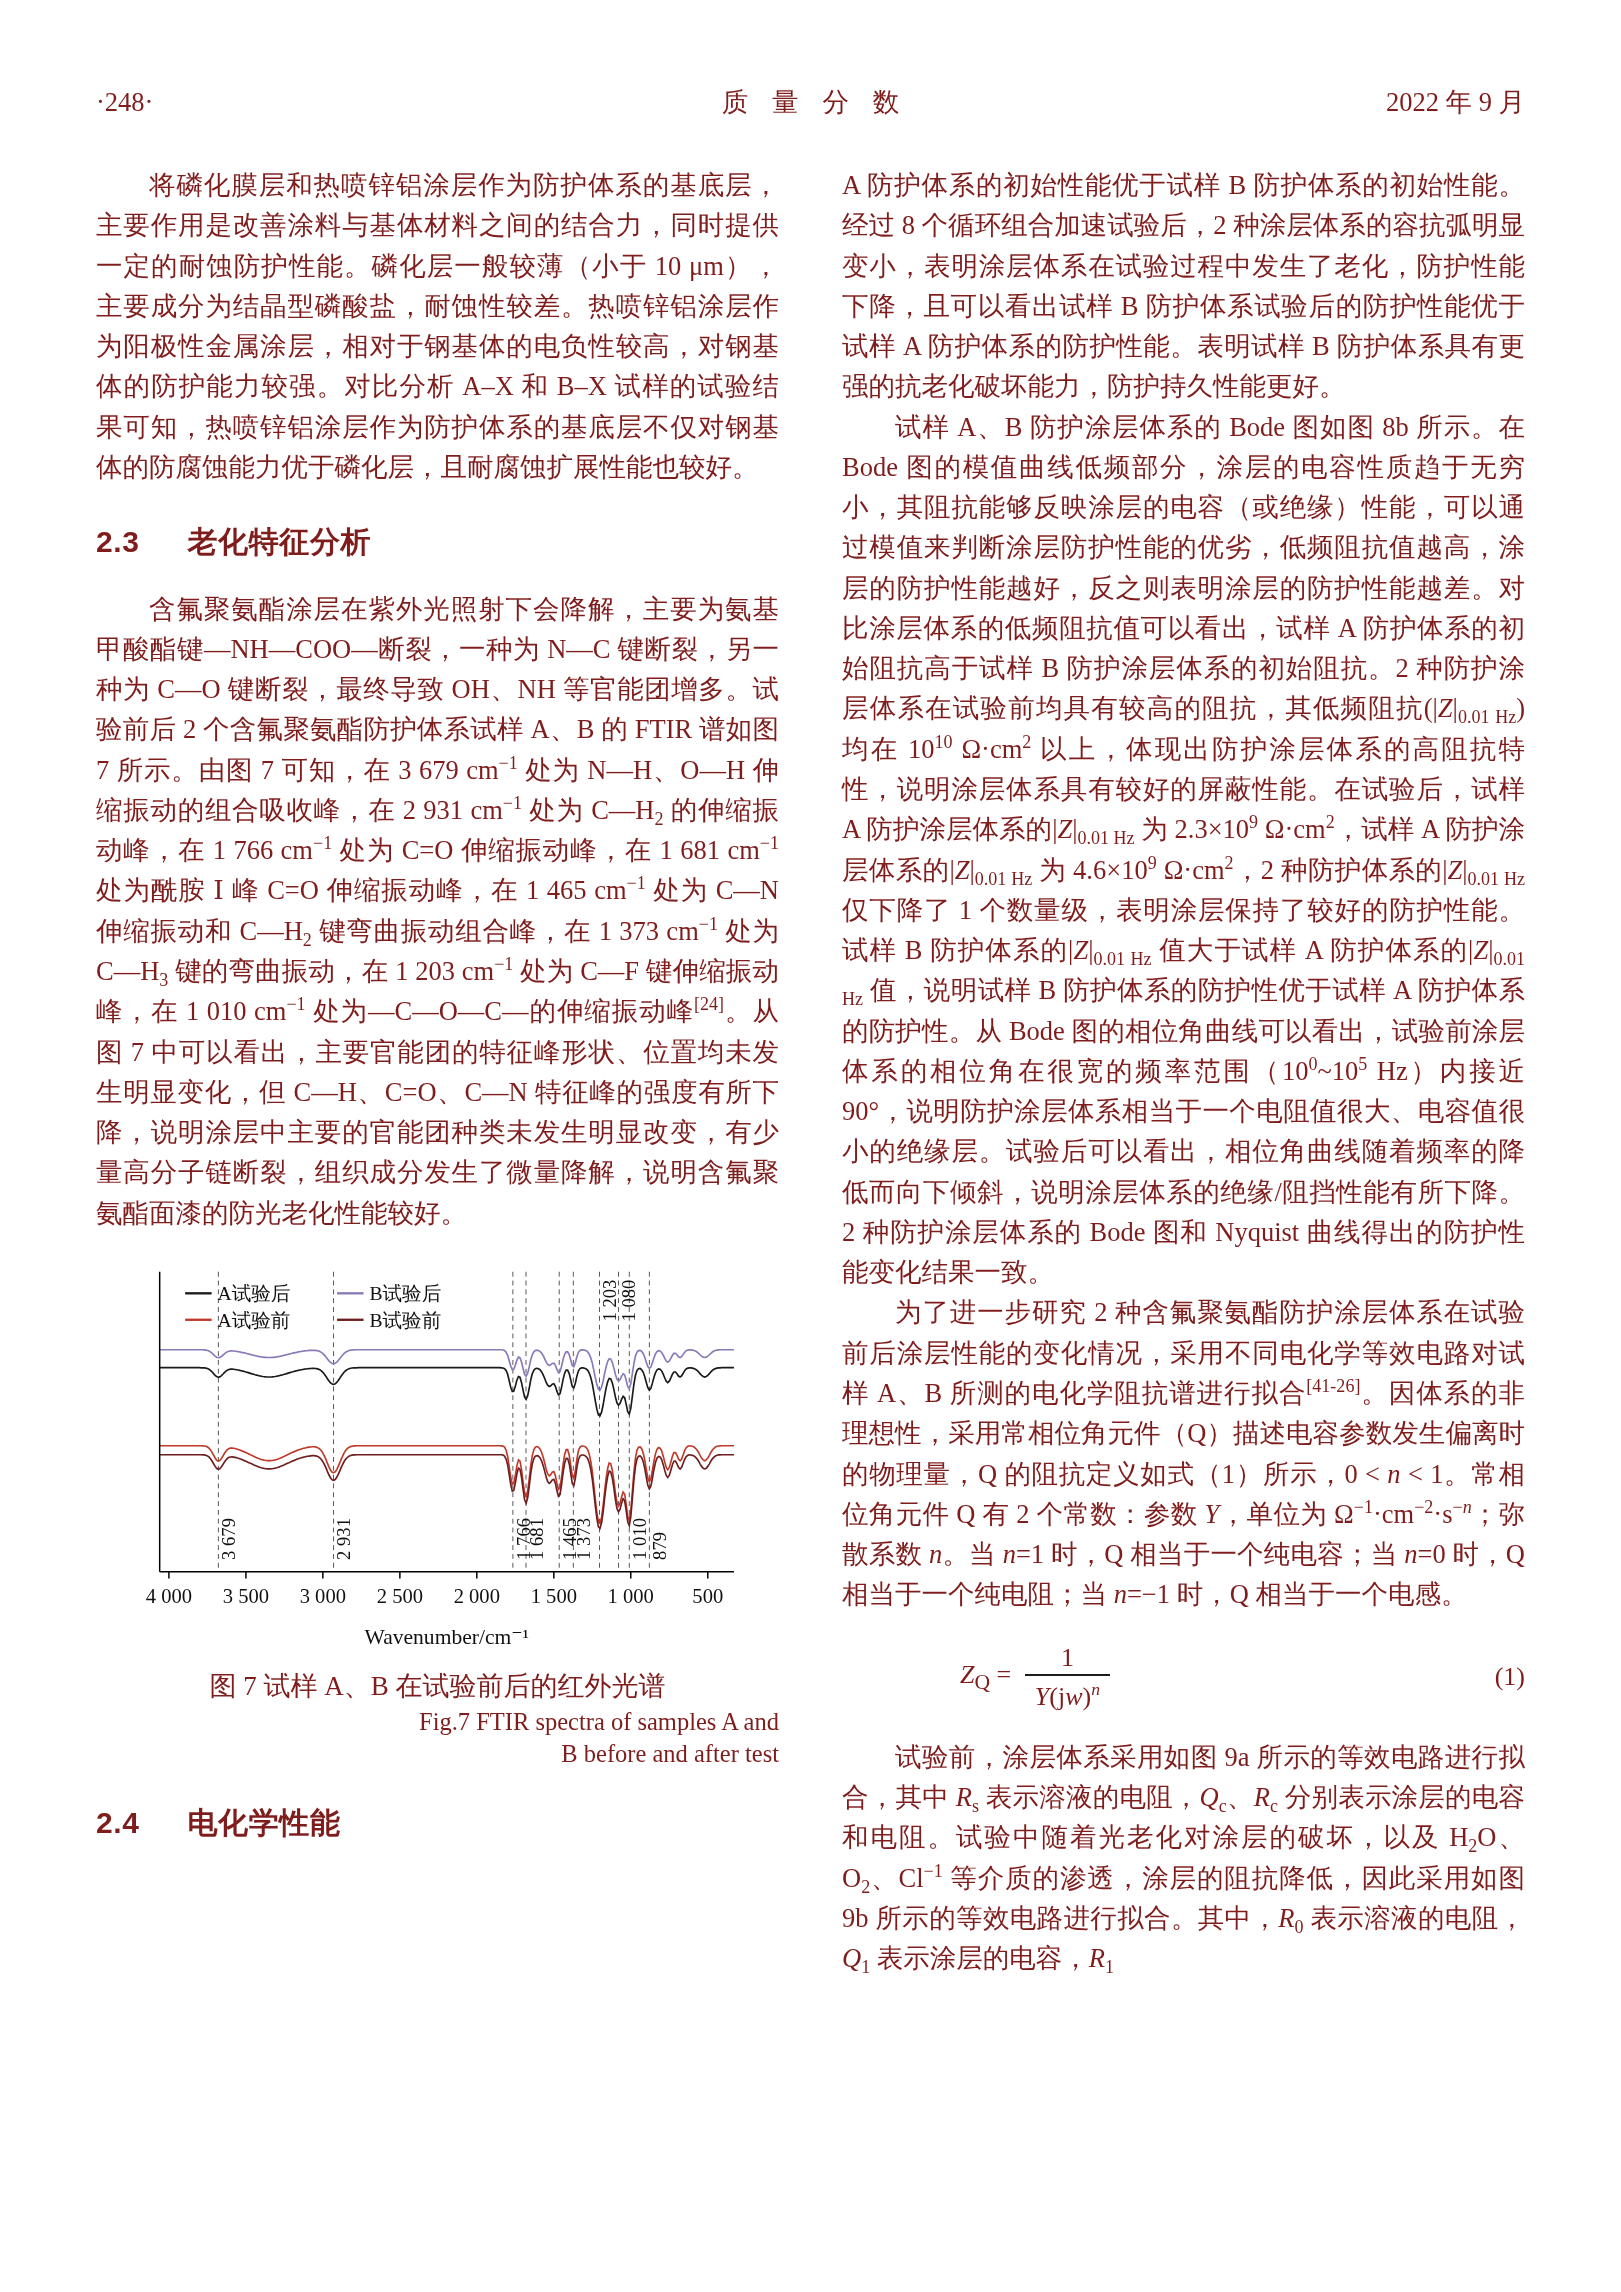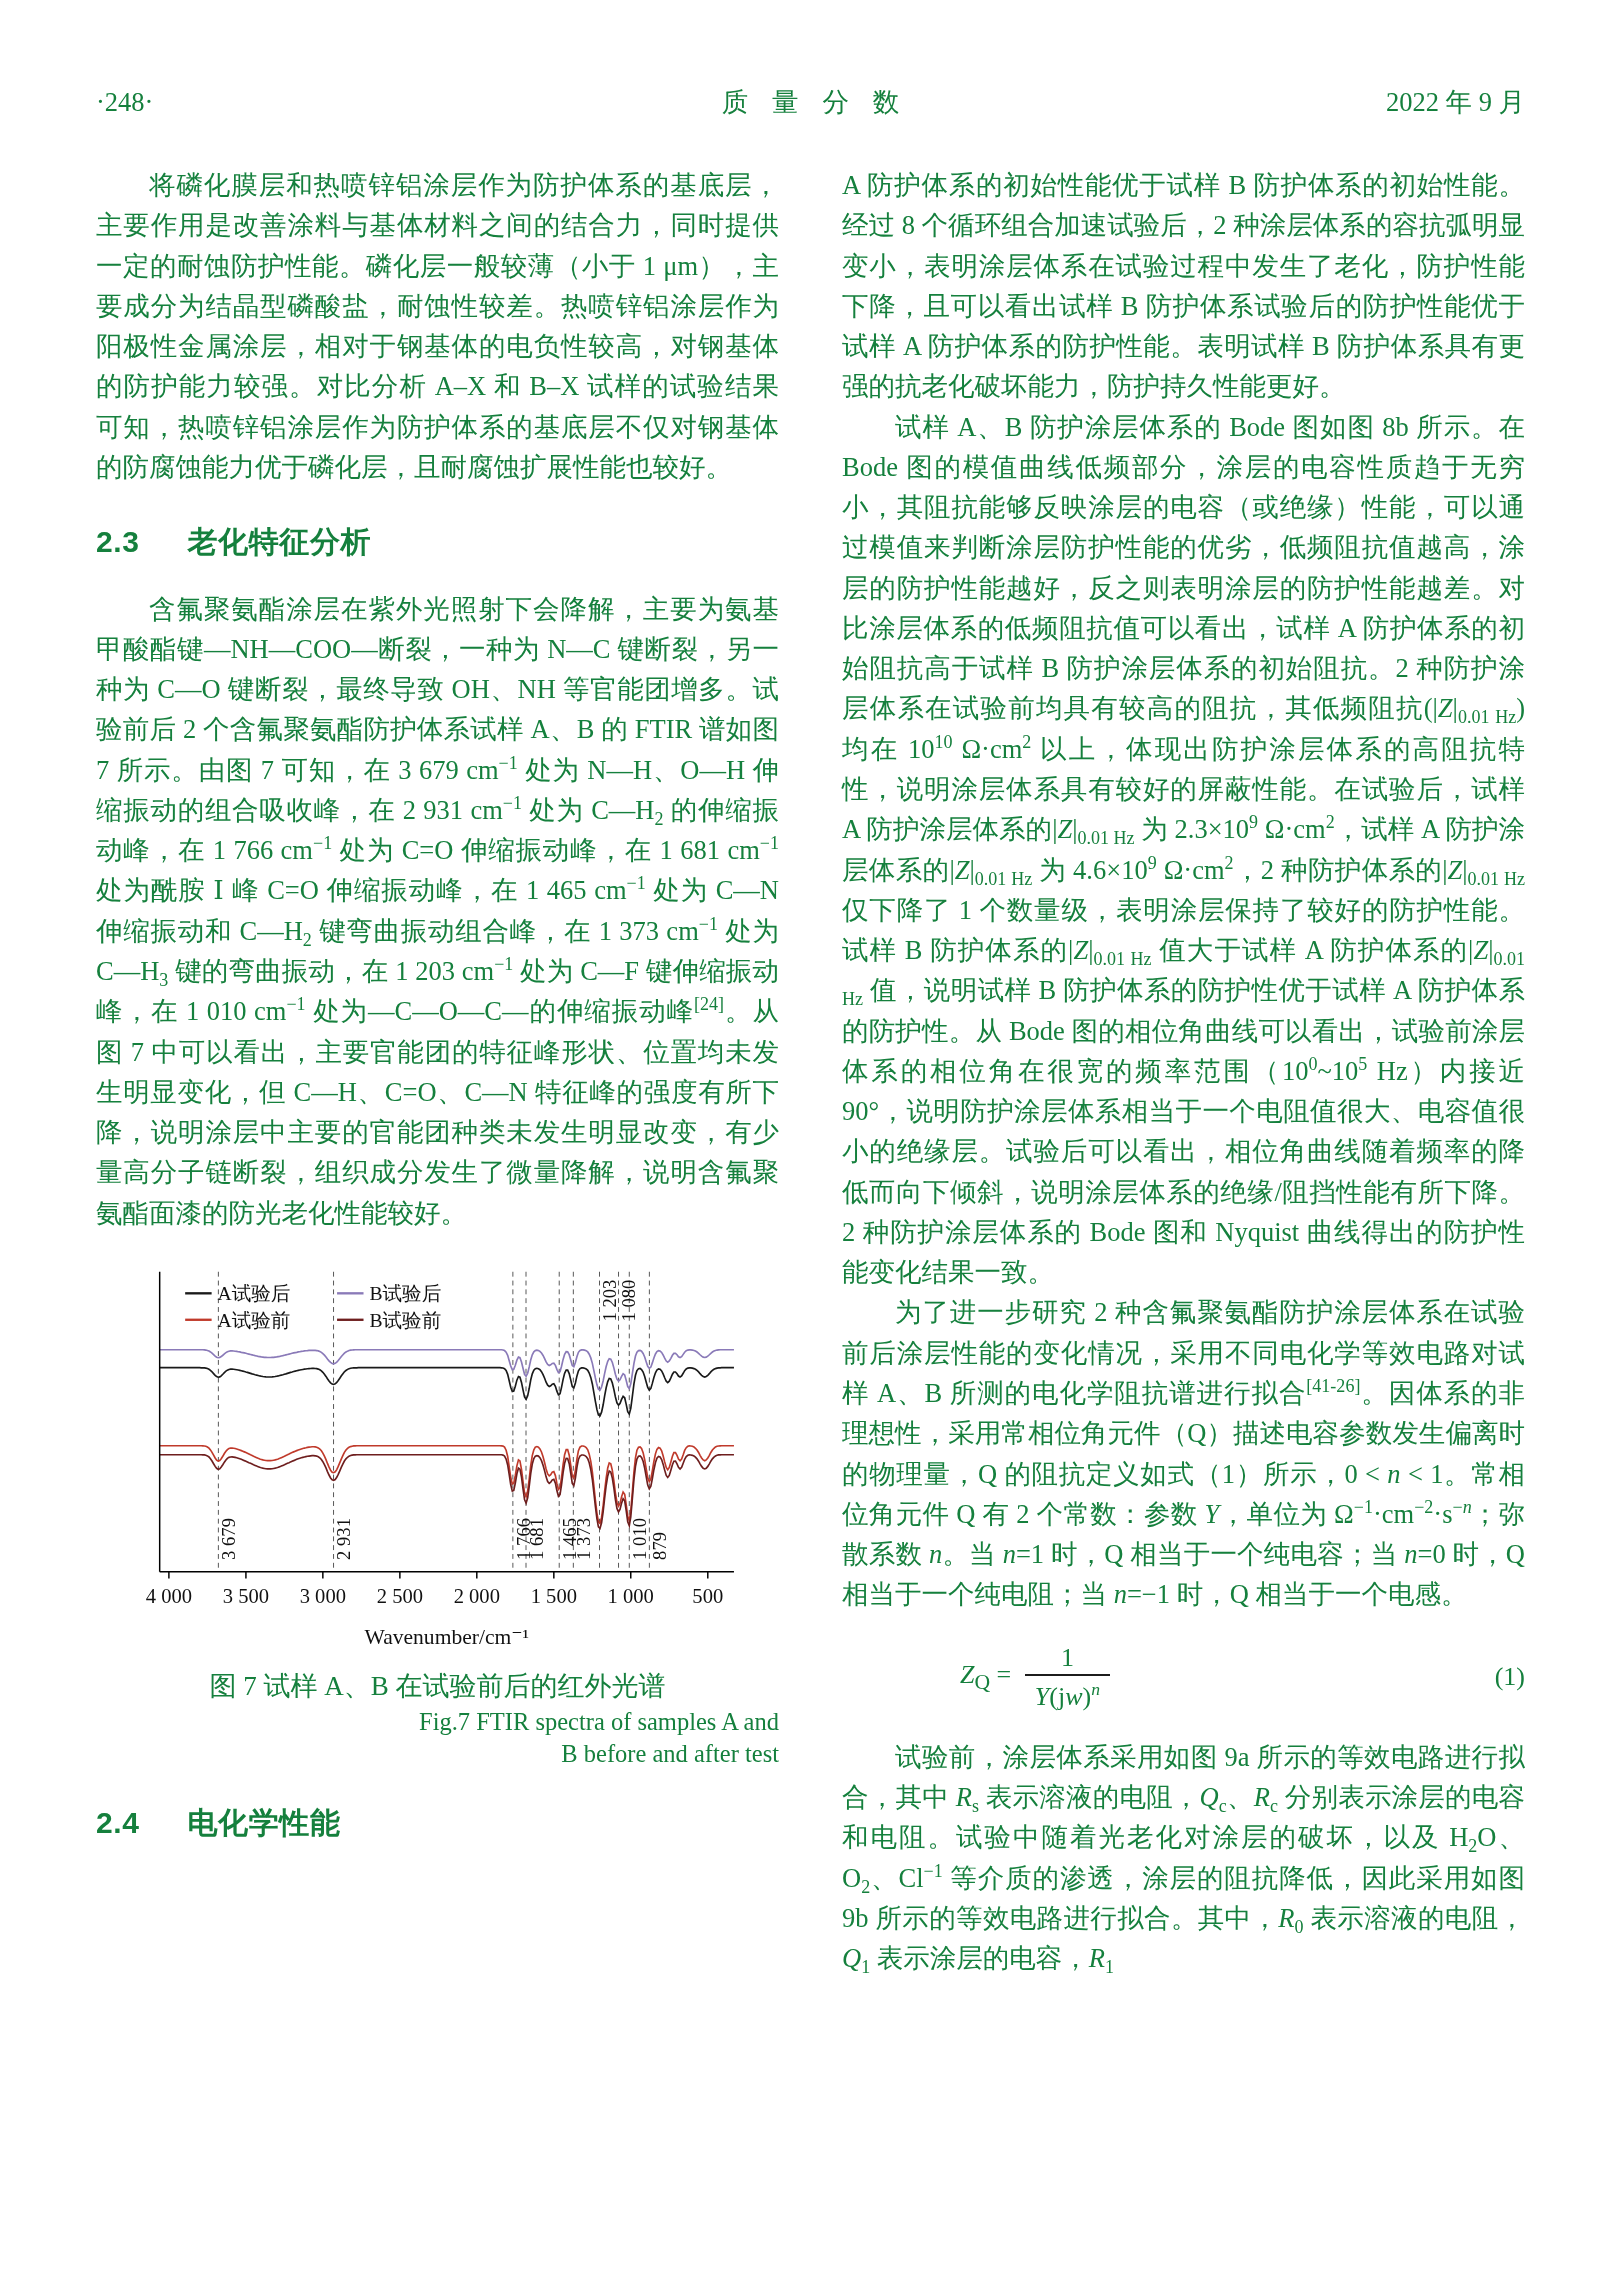--- a/index.html
+++ b/index.html
@@ -1,18 +1,18 @@
 <!DOCTYPE html>
 <html><head>
 <meta charset="utf-8">
 <style>
   html,body{margin:0;padding:0;background:#ffffff;}
   .page{
     width:1621px;min-height:2293px;background:#ffffff;box-sizing:border-box;
-    padding:84px 96px 49px 96px;color:#15803d;
+    padding:84px 96px 49px 96px;color:#7f1d1d;
     font-family:"Liberation Serif","DejaVu Serif",serif;
   }
   .page-header{display:flex;align-items:baseline;font-size:26.5px;margin-bottom:45px;}
   .ph-left{flex:1;text-align:left;}
   .ph-center{flex:0 0 auto;letter-spacing:0.9em;text-indent:0.9em;}
   .ph-right{flex:1;text-align:right;}
   .columns{display:flex;gap:63px;align-items:flex-start;}
   .col{flex:1;min-width:0;}
   .para{font-size:26.5px;line-height:1.52;text-align:justify;margin:0 0 0 0;}
   .para.indent{text-indent:2em;}
@@ -42,21 +42,21 @@
 
   <header class="page-header">
     <span class="ph-left">·248·</span>
     <span class="ph-center">质量分数</span>
     <span class="ph-right">2022 年 9 月</span>
   </header>
 
   <div class="columns">
 
     <div class="col">
-      <p class="para indent">将磷化膜层和热喷锌铝涂层作为防护体系的基底层，主要作用是改善涂料与基体材料之间的结合力，同时提供一定的耐蚀防护性能。磷化层一般较薄（小于 1 μm），主要成分为结晶型磷酸盐，耐蚀性较差。热喷锌铝涂层作为阳极性金属涂层，相对于钢基体的电负性较高，对钢基体的防护能力较强。对比分析 A–X 和 B–X 试样的试验结果可知，热喷锌铝涂层作为防护体系的基底层不仅对钢基体的防腐蚀能力优于磷化层，且耐腐蚀扩展性能也较好。</p>
+      <p class="para indent">将磷化膜层和热喷锌铝涂层作为防护体系的基底层，主要作用是改善涂料与基体材料之间的结合力，同时提供一定的耐蚀防护性能。磷化层一般较薄（小于 10 μm），主要成分为结晶型磷酸盐，耐蚀性较差。热喷锌铝涂层作为阳极性金属涂层，相对于钢基体的电负性较高，对钢基体的防护能力较强。对比分析 A–X 和 B–X 试样的试验结果可知，热喷锌铝涂层作为防护体系的基底层不仅对钢基体的防腐蚀能力优于磷化层，且耐腐蚀扩展性能也较好。</p>
 
       <h2 class="section-heading">
         <span class="sec-num">2.3</span><span>老化特征分析</span>
       </h2>
 
       <p class="para indent">含氟聚氨酯涂层在紫外光照射下会降解，主要为氨基甲酸酯键—NH—COO—断裂，一种为 N—C 键断裂，另一种为 C—O 键断裂，最终导致 OH、NH 等官能团增多。试验前后 2 个含氟聚氨酯防护体系试样 A、B 的 FTIR 谱如图 7 所示。由图 7 可知，在 3 679 cm<sup>−1</sup> 处为 N—H、O—H 伸缩振动的组合吸收峰，在 2 931 cm<sup>−1</sup> 处为 C—H<sub>2</sub> 的伸缩振动峰，在 1 766 cm<sup>−1</sup> 处为 C=O 伸缩振动峰，在 1 681 cm<sup>−1</sup> 处为酰胺 Ⅰ 峰 C=O 伸缩振动峰，在 1 465 cm<sup>−1</sup> 处为 C—N 伸缩振动和 C—H<sub>2</sub> 键弯曲振动组合峰，在 1 373 cm<sup>−1</sup> 处为 C—H<sub>3</sub> 键的弯曲振动，在 1 203 cm<sup>−1</sup> 处为 C—F 键伸缩振动峰，在 1 010 cm<sup>−1</sup> 处为—C—O—C—的伸缩振动峰<sup>[24]</sup>。从图 7 中可以看出，主要官能团的特征峰形状、位置均未发生明显变化，但 C—H、C=O、C—N 特征峰的强度有所下降，说明涂层中主要的官能团种类未发生明显改变，有少量高分子链断裂，组织成分发生了微量降解，说明含氟聚氨酯面漆的防光老化性能较好。</p>
 
       <figure class="figure">
         <svg id="ftir-chart" viewBox="0 0 620 400">
             <line x1="85.9" y1="12" x2="85.9" y2="318" stroke="#555" stroke-width="1" stroke-dasharray="5 4"></line>

